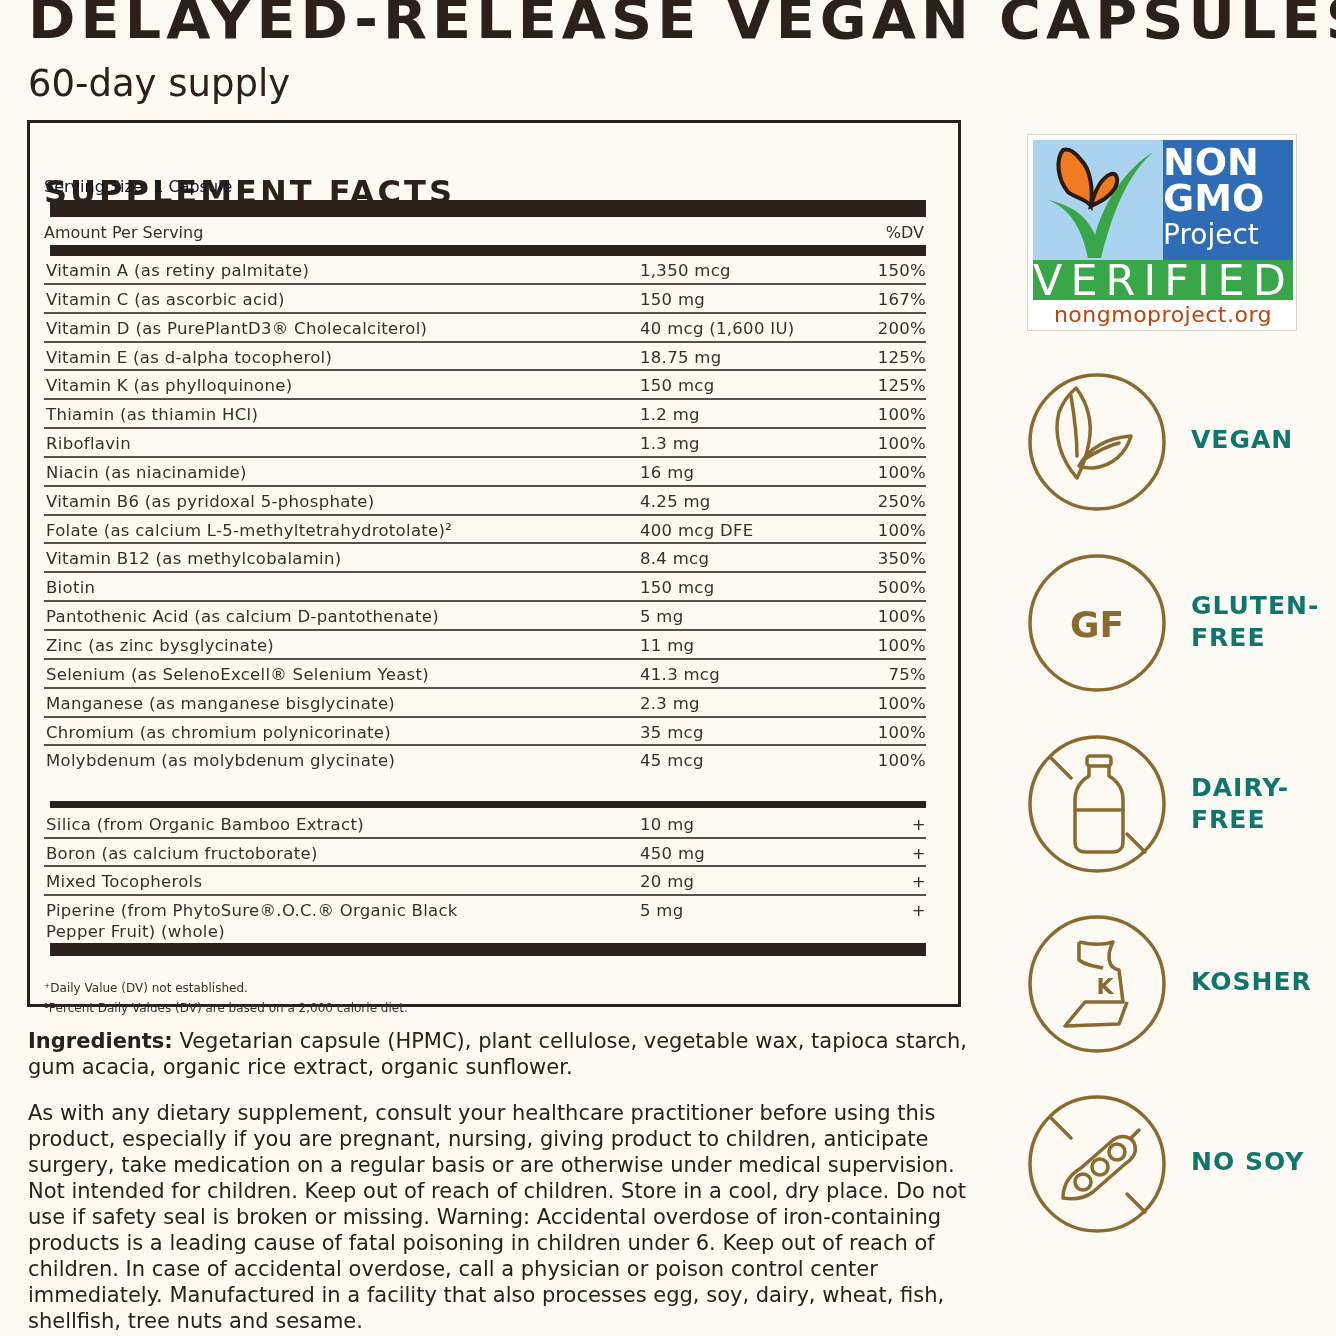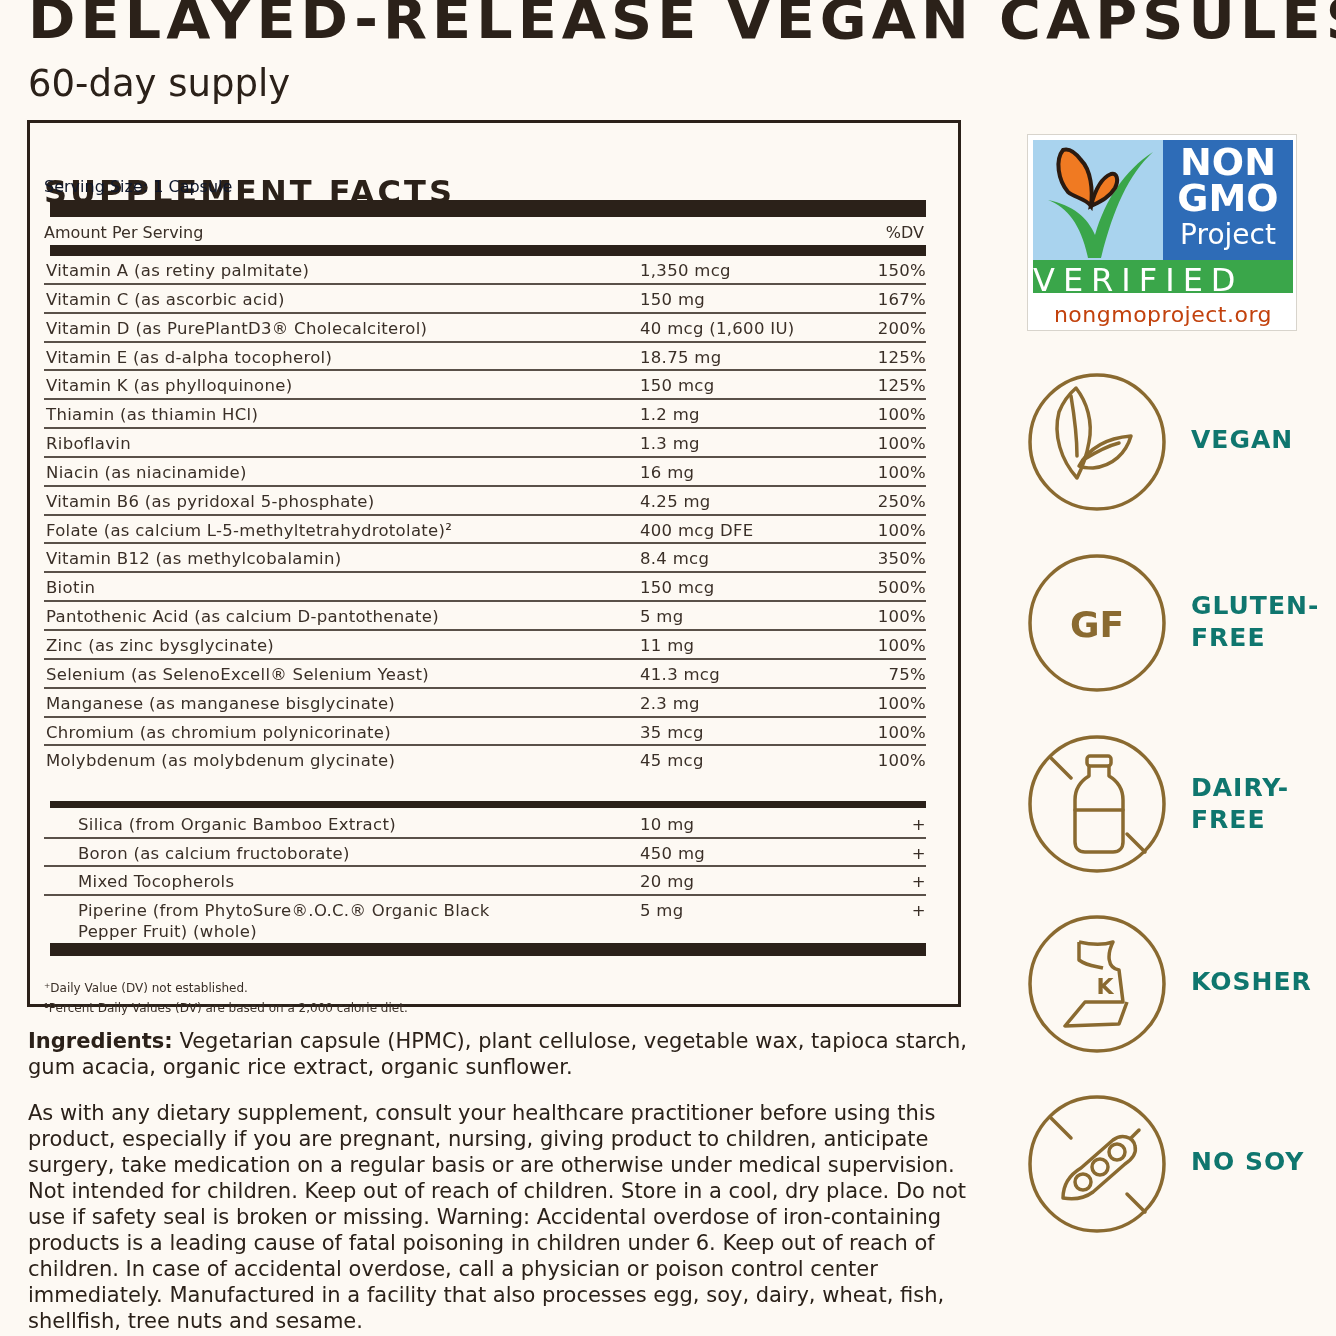--- a/index.html
+++ b/index.html
@@ -38,45 +38,45 @@
     font-size: 16.5px; color: #3a2f27; letter-spacing: 0.3px;
   }
   .row:last-child { border-bottom: none; }
   .row .n { position: absolute; left: 2px; top: 5px; white-space: nowrap; }
   .row .a { position: absolute; left: 596px; top: 5px; white-space: nowrap; }
   .row .d { position: absolute; right: 0; top: 5px; white-space: nowrap; }
 
   .rows2 { position: absolute; left: 14px; top: 687px; width: 882px; }
   .rows2 .row { height: 28.7px; }
   .rows2 .row.tall { height: 46px; }
-  .rows2 .row .n { white-space: normal; width: 420px; line-height: 21px; top: 4px; margin-left: 32px; }
+  .rows2 .row .n { white-space: normal; width: 420px; line-height: 21px; top: 4px; }
 
   .footnote { position: absolute; left: 14px; font-size: 12px; color: #3a2f27; }
 
   .ingredients {
     position: absolute; left: 28px; top: 1028px; width: 940px;
     font-size: 21px; line-height: 26px; color: #2b2119;
   }
   .ingredients b { font-weight: bold; }
   .warning {
     position: absolute; left: 28px; top: 1100px; width: 940px;
     font-size: 21px; line-height: 26px; color: #2b2119;
   }
 
   .nongmo {
     position: absolute; left: 1027px; top: 134px; width: 270px; height: 197px;
     border: 1px solid #d8d4cc; background: #fff;
   }
   .nongmo .inner { position: absolute; left: 5px; top: 5px; width: 260px; height: 187px; }
   .ng-left { position: absolute; left: 0; top: 0; width: 130px; height: 120px; background: #a9d3ee; }
-  .ng-right { position: absolute; left: 130px; top: 0; width: 130px; height: 140px; background: #2e6cb7; color: #fff; text-align: center; font-weight: bold; }
+  .ng-right { position: absolute; left: 130px; top: 0; width: 130px; height: 140px; background: #2e6cb7; color: #fff; text-align: left; font-weight: bold; }
   .ng-right .l1 { position: absolute; left: 0; width: 130px; top: 2px; font-size: 38px; line-height: 40px; }
   .ng-right .l2 { position: absolute; left: 0; width: 130px; top: 38px; font-size: 38px; line-height: 40px; }
   .ng-right .l3 { position: absolute; left: 0; width: 130px; top: 80px; font-size: 28px; line-height: 30px; font-weight: normal; }
-  .ng-verified { position: absolute; left: 0; top: 120px; width: 260px; height: 33px; background: #3aa64a; color: #fff; font-size: 32px; letter-spacing: 8px; line-height: 40px; }
+  .ng-verified { position: absolute; left: 0; top: 120px; width: 260px; height: 40px; background: #3aa64a; color: #fff; font-size: 43px; letter-spacing: 8px; line-height: 40px; }
   .ng-url { position: absolute; left: 0; top: 160px; width: 260px; height: 28px; text-align: center; font-size: 22px; color: #c2410c; letter-spacing: 0.5px; line-height: 30px; }
 
   .badge { position: absolute; left: 1027px; width: 140px; height: 140px; }
   .badge svg { width: 140px; height: 140px; }
   .badge-label {
     position: absolute; left: 1191px; font-weight: bold; font-size: 25px;
     color: #0f766e; letter-spacing: 1px; line-height: 32px;
   }
 </style>
 </head>

